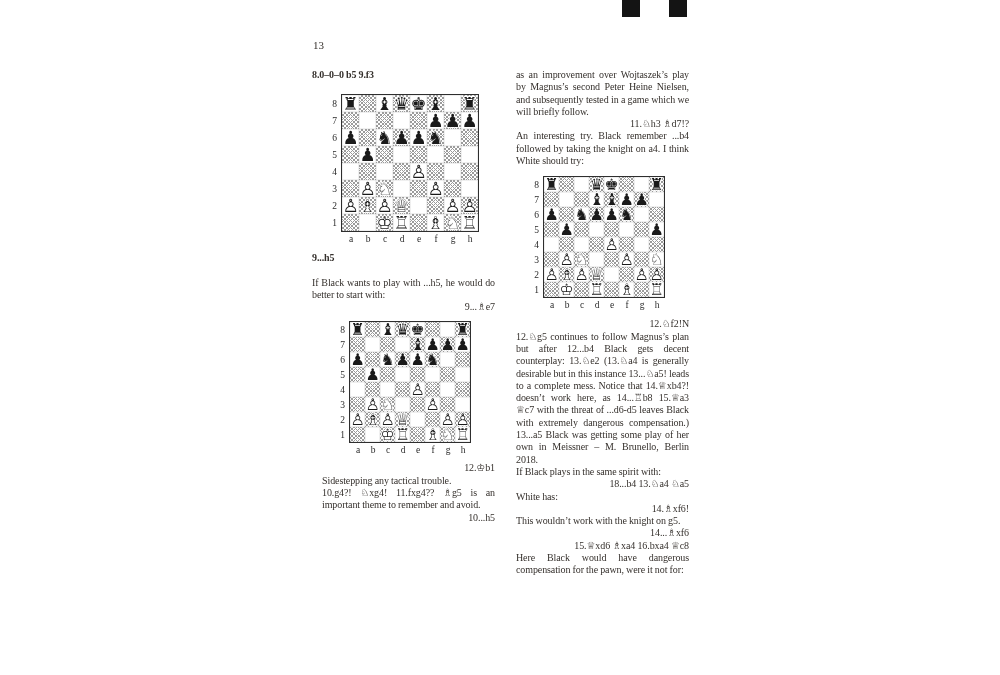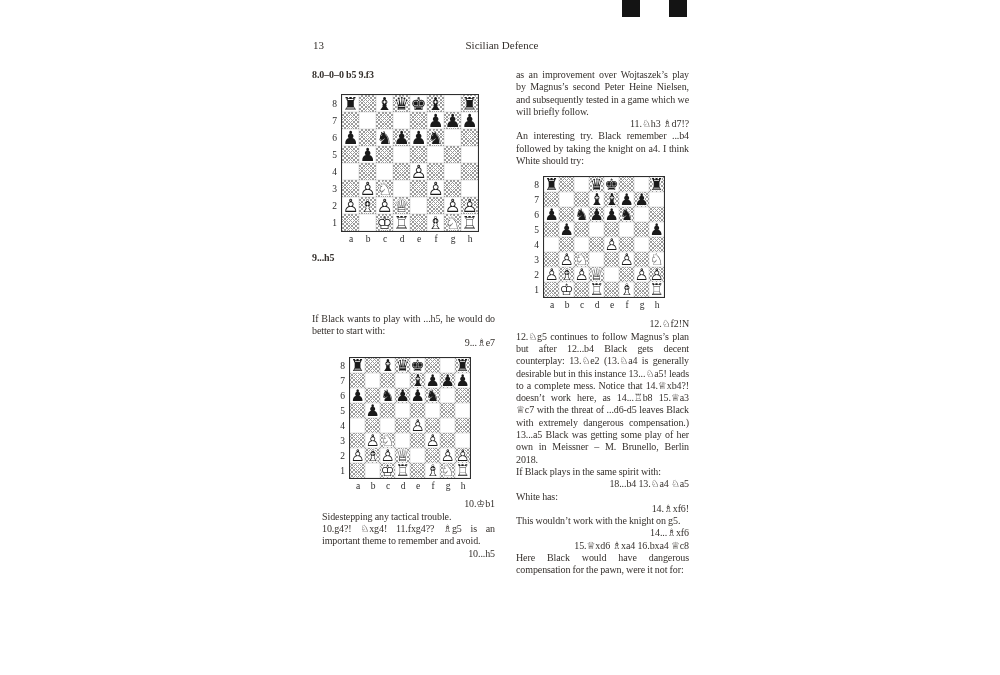--- a/index.html
+++ b/index.html
@@ -18,21 +18,21 @@
   .col { position:absolute; top:69px; width:183px; font-size:10px; line-height:12.3px;
          letter-spacing:-0.1px; word-spacing:-0.2px; }
   #col-left  { left:312px; }
   #col-right { left:506px; }
 
   .blk { margin:0; }
   .heading { font-weight:bold; }
   .move { text-align:right; }
   .para { text-align:justify; margin-left:10px; }
   .main-para { text-align:justify; text-indent:6px; }
-  .flush-para { text-align:justify;margin-top:36px; }
+  .flush-para { text-align:justify; }
   .gap { height:12px; }
 
   
   .diagram { display:flex; flex-direction:column; align-items:center; }
   .dg-d1 { margin:13px 0 7px; }
   .dg-d2 { margin:8px 0 6px; }
   .dg-d3 { margin:9px 0 7px; }
   .dg-top { display:flex; align-items:flex-start; }
   .ranks { display:flex; flex-direction:column; width:13px; padding-top:1px; }
   .rlabel { display:flex; align-items:center; justify-content:flex-end; padding-right:4px;
@@ -56,21 +56,20 @@
   .pc-under { color:#ffffff; -webkit-text-stroke:1.7px #ffffff; }
   .pc-over  { color:#1a1a1a; }
 </style>
 </head>
 <body>
 
 <div id="page">
   <div class="corner-mark" id="cm1" style="background: rgb(20, 20, 20);"></div>
   <div class="corner-mark" id="cm2" style="background: rgb(20, 20, 20);"></div>
   <div class="pagenum">13</div>
-  <div class="runtitle">Sicilian Defence</div>
   <div class="col" id="col-left">
       <div class="blk heading">8.0–0–0 b5 9.f3</div>
       <div class="diagram dg-d1">
         <div class="dg-top">
           <div class="ranks">
             <div class="rlabel" style="height: 17px;">8</div>
             <div class="rlabel" style="height: 17px;">7</div>
             <div class="rlabel" style="height: 17px;">6</div>
             <div class="rlabel" style="height: 17px;">5</div>
             <div class="rlabel" style="height: 17px;">4</div>
@@ -543,21 +542,21 @@
           <div class="flabel" style="width: 15px;">a</div>
           <div class="flabel" style="width: 15px;">b</div>
           <div class="flabel" style="width: 15px;">c</div>
           <div class="flabel" style="width: 15px;">d</div>
           <div class="flabel" style="width: 15px;">e</div>
           <div class="flabel" style="width: 15px;">f</div>
           <div class="flabel" style="width: 15px;">g</div>
           <div class="flabel" style="width: 15px;">h</div>
         </div>
       </div>
-      <div class="blk move">10.♔b1</div>
+      <div class="blk move">12.♔b1</div>
       <div class="blk para">Sidestepping any tactical trouble.</div>
       <div class="blk para">10.g4?! ♘xg4! 11.fxg4?? ♗g5 is an important theme to remember and avoid.</div>
       <div class="blk move">10...h5</div>
     </div>
   <div class="col" id="col-right">
       <div class="blk para">as an improvement over Wojtaszek’s play by Magnus’s second Peter Heine Nielsen, and subsequently tested in a game which we will briefly follow.</div>
       <div class="blk move">11.♘h3 ♗d7!?</div>
       <div class="blk para">An interesting try. Black remember ...b4 followed by taking the knight on a4. I think White should try:</div>
       <div class="diagram dg-d3">
         <div class="dg-top">

